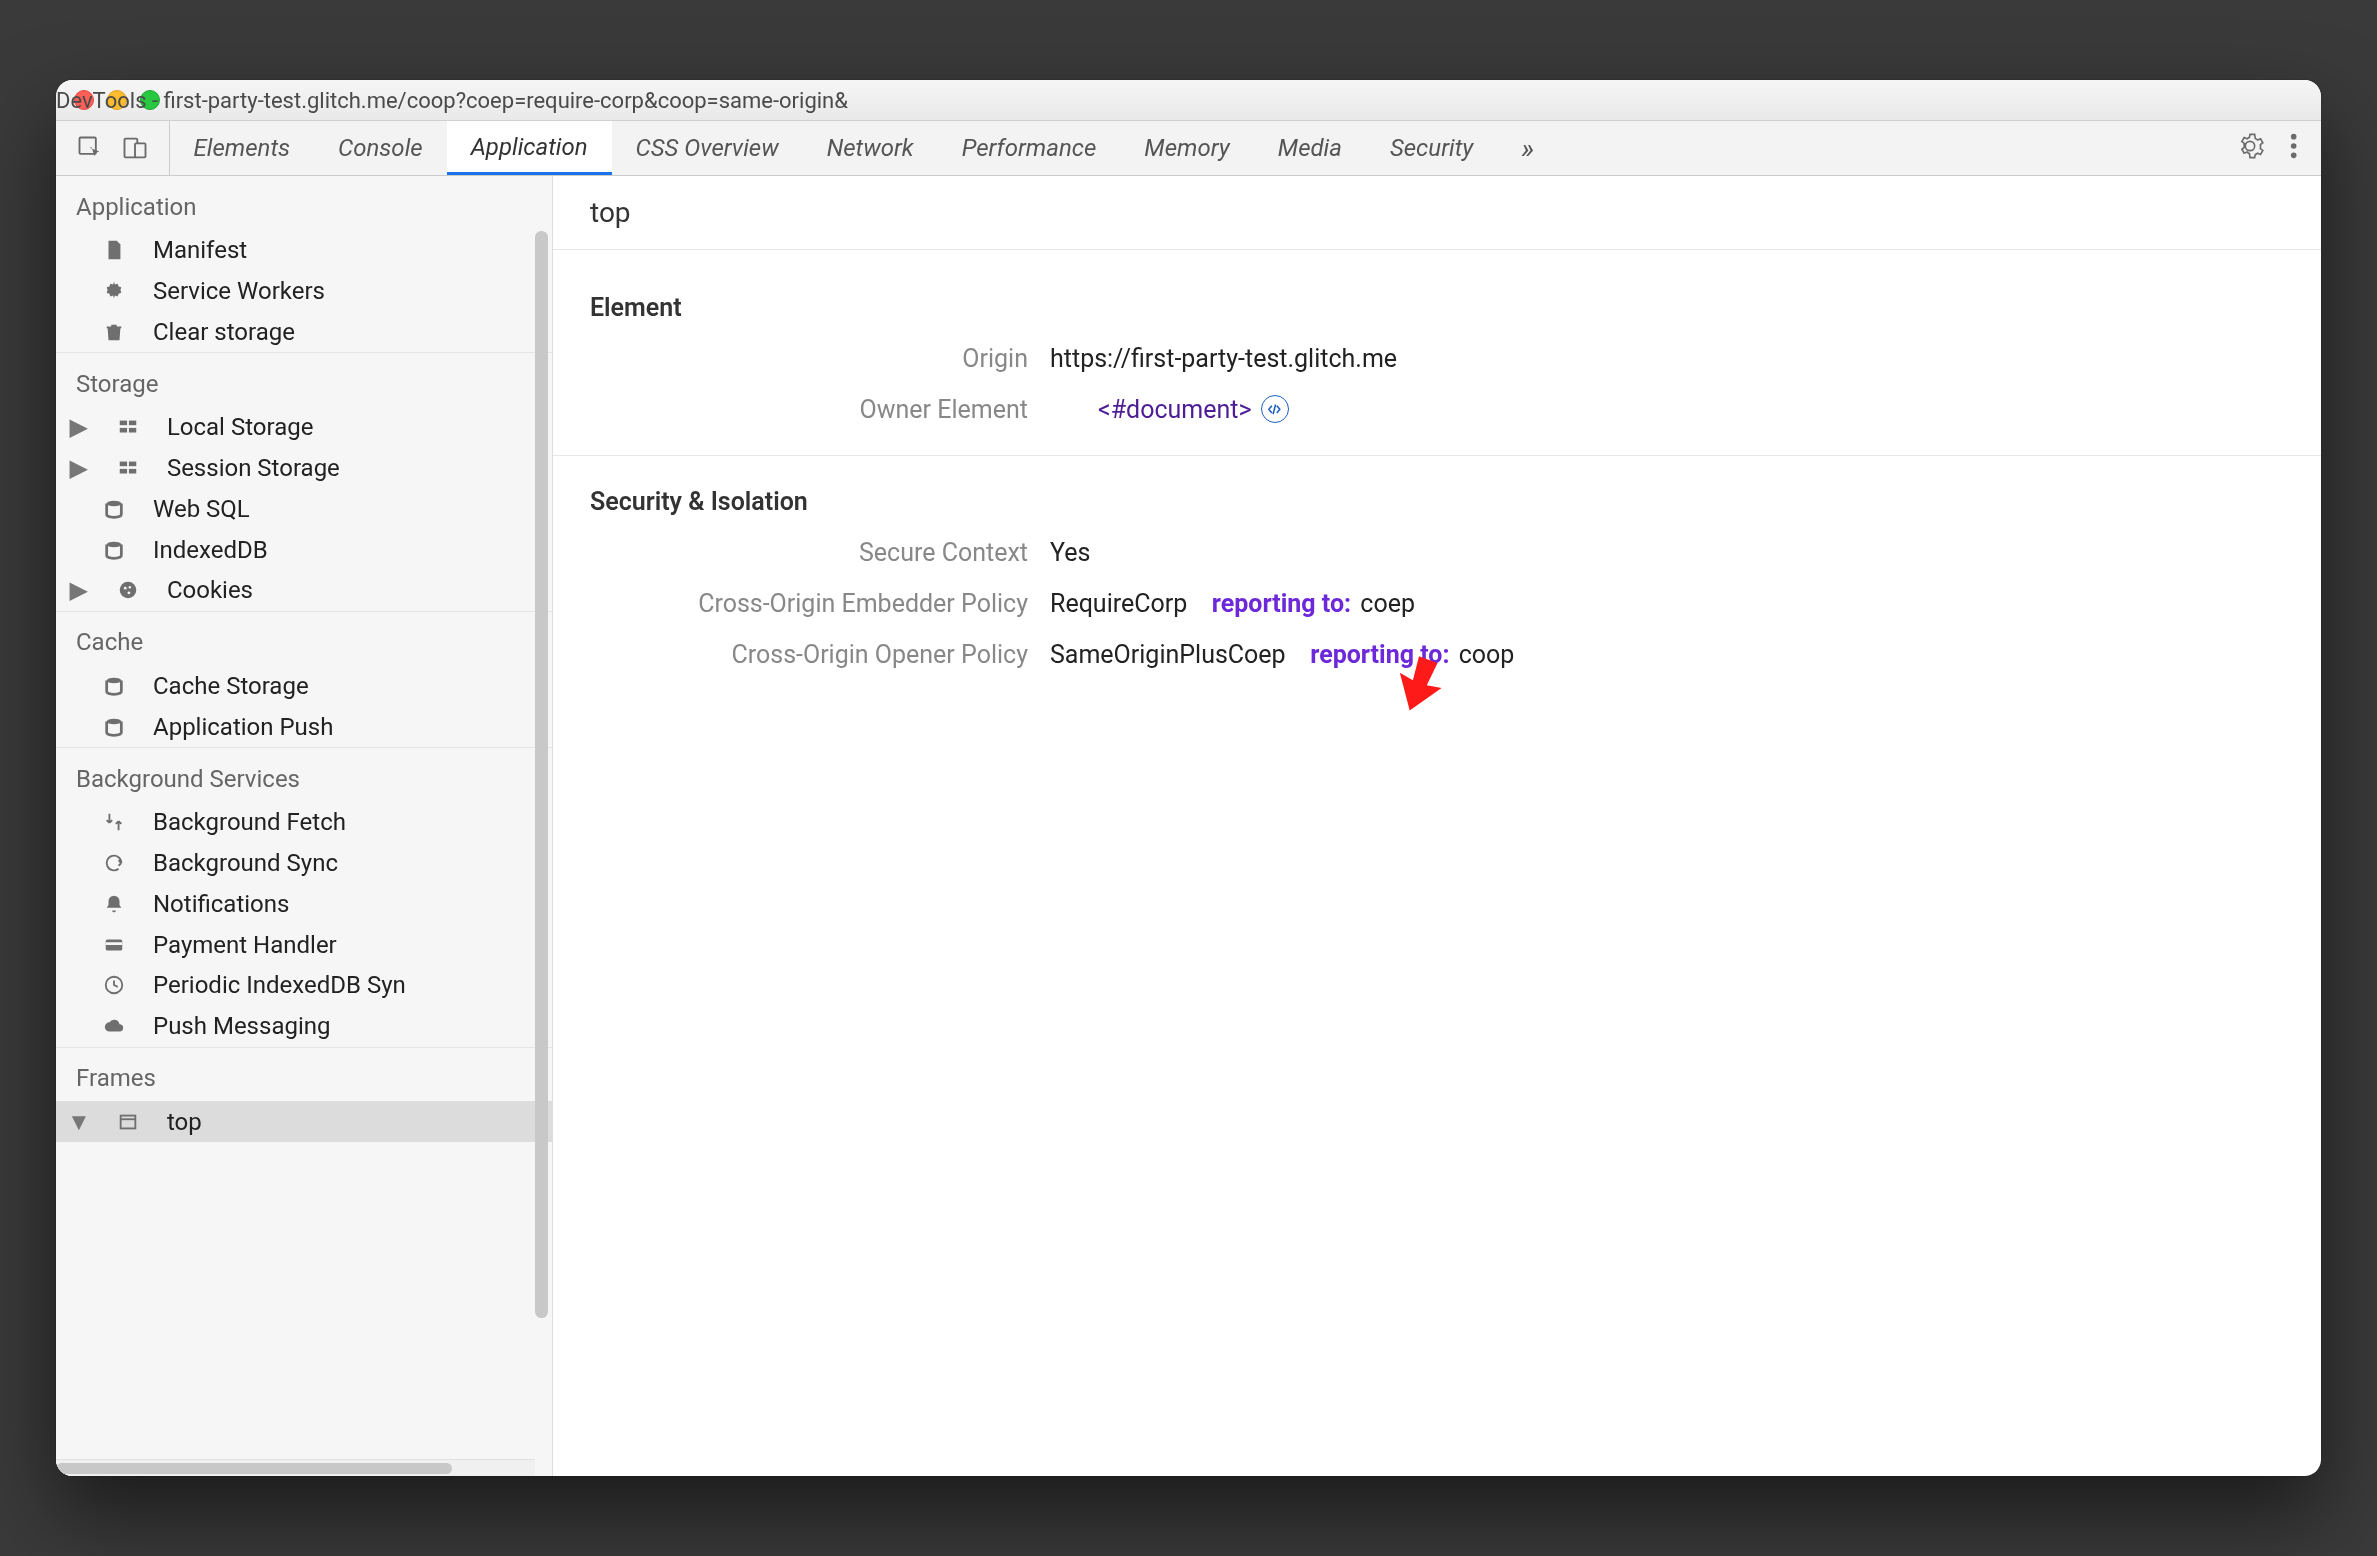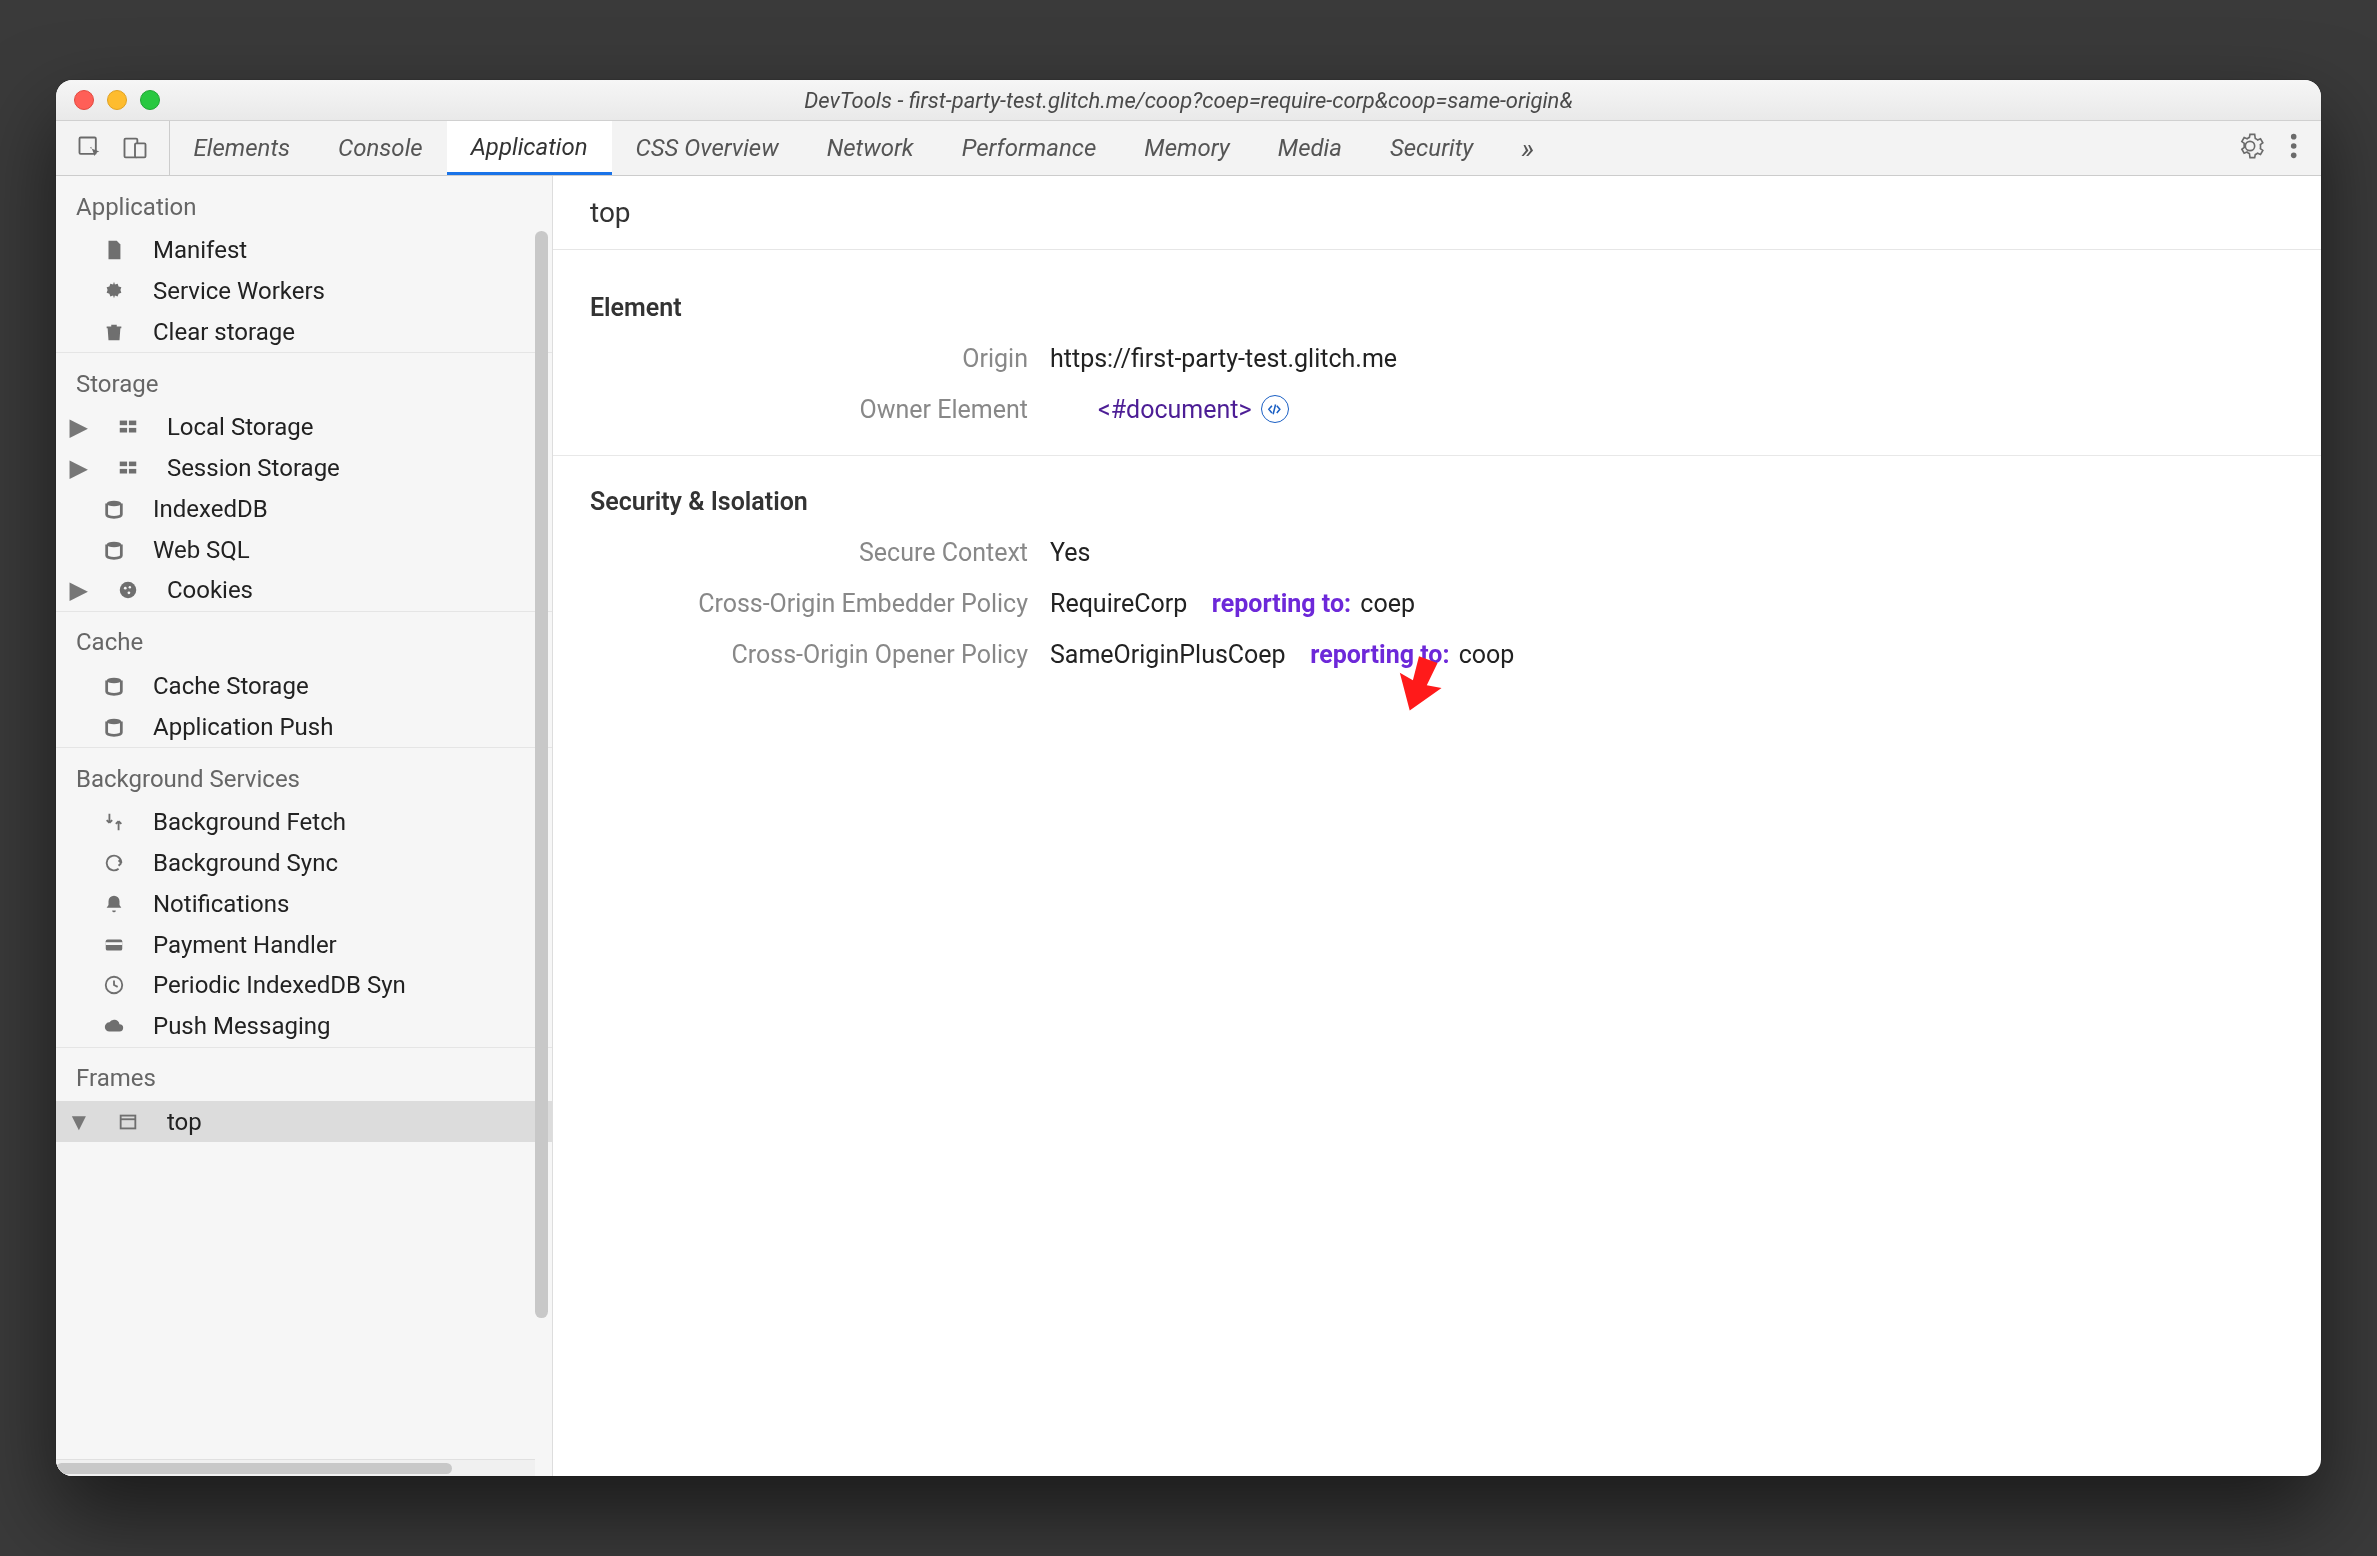--- a/index.html
+++ b/index.html
@@ -31,22 +31,22 @@
     align-items: center;
     position: relative;
     flex: 0 0 auto;
   }
   .traffic { display:flex; gap:13px; margin-left:18.4px;}
   .traffic span { width:20px; height:20px; border-radius:50%; display:block;}
   .tl-close{background:#ff5f57;border:0.9px solid #e1493f;}
   .tl-min{background:#febc2e;border:0.9px solid #dfa123;}
   .tl-max{background:#28c840;border:0.9px solid #1fa533;}
   .titlebar-title{
-    position:absolute; left:0; right:0; text-align:center;
-    font-size:22px; color:#4a4a4a; pointer-events:none;font-style:italic;
+    position:absolute; left:0; right:0; text-align:left;
+    font-size:22px; color:#4a4a4a; pointer-events:none;
   }
   
   .tabstrip{
     height:55px; background:#f3f3f3; border-bottom:0.9px solid #ccc;
     display:flex; align-items:stretch; flex:0 0 auto;
   }
   .ts-left{display:flex;align-items:center;gap:16.6px;padding:0 20px;border-right:0.9px solid #ccc;}
   .ts-icon{color:#6a6a6a;display:flex;align-items:center;}
   .tabs{display:flex;align-items:stretch;flex:1;overflow:hidden;font-style:italic;}
   .tab{
@@ -212,30 +212,30 @@
           </span>
           <span>Session Storage</span>
         </div>
       <div class="sb-item">
           <span class="icon">
             <svg width="22" height="22" viewBox="0 0 24 24" fill="currentColor">
               <ellipse cx="12" cy="6" rx="8" ry="3"></ellipse>
               <path d="M4 6v12c0 1.7 3.6 3 8 3s8-1.3 8-3V6" fill="none" stroke="currentColor" stroke-width="3"></path>
             </svg>
           </span>
-          <span>IndexedDB</span>
+          <span>Web SQL</span>
         </div>
       <div class="sb-item">
           <span class="icon">
             <svg width="22" height="22" viewBox="0 0 24 24" fill="currentColor">
               <ellipse cx="12" cy="6" rx="8" ry="3"></ellipse>
               <path d="M4 6v12c0 1.7 3.6 3 8 3s8-1.3 8-3V6" fill="none" stroke="currentColor" stroke-width="3"></path>
             </svg>
           </span>
-          <span>Web SQL</span>
+          <span>IndexedDB</span>
         </div>
       <div class="sb-item">
           <span class="disclosure">▶</span>
           <span class="icon">
             <svg width="22" height="22" viewBox="0 0 24 24" fill="currentColor">
               <circle cx="12" cy="12" r="9"></circle>
               <circle cx="9" cy="10" r="1.5" fill="#f6f6f6"></circle>
               <circle cx="14" cy="9" r="1.3" fill="#f6f6f6"></circle>
               <circle cx="13" cy="15" r="1.5" fill="#f6f6f6"></circle>
             </svg>

